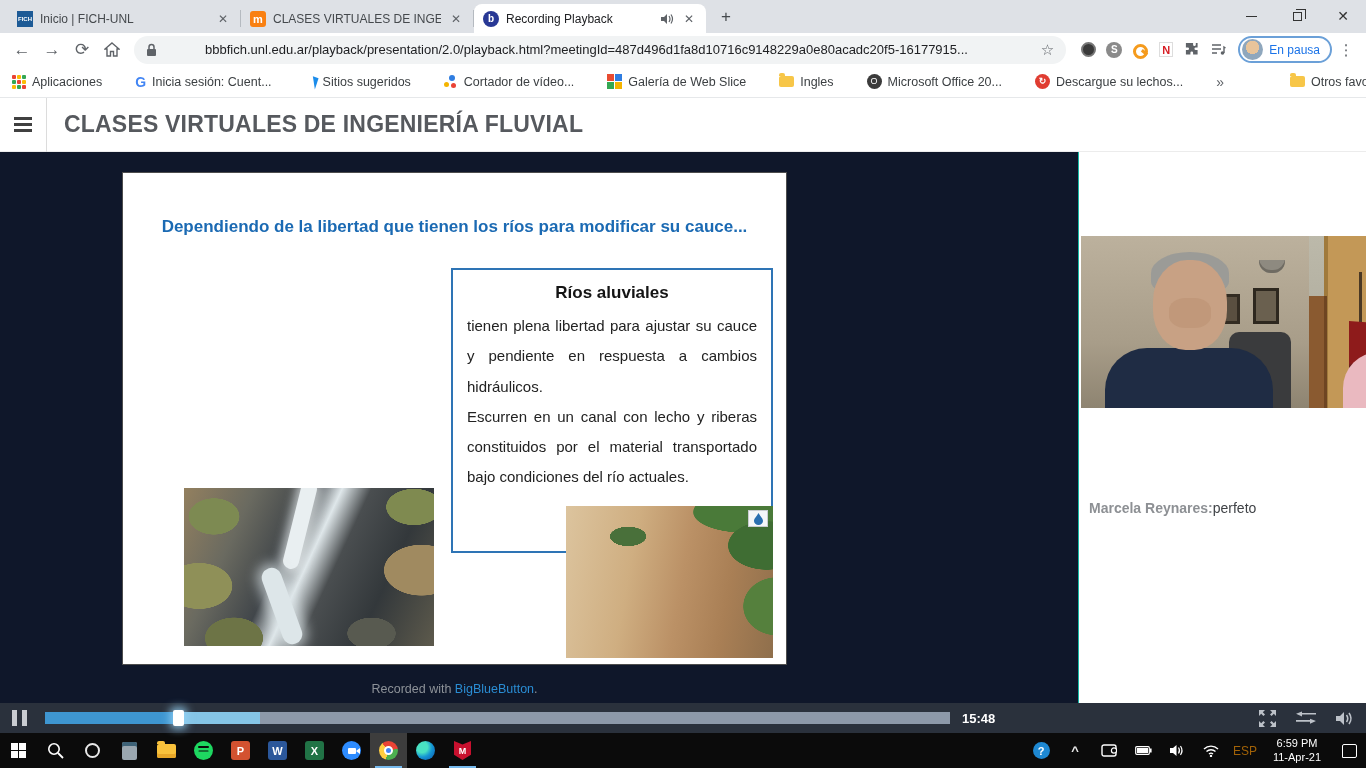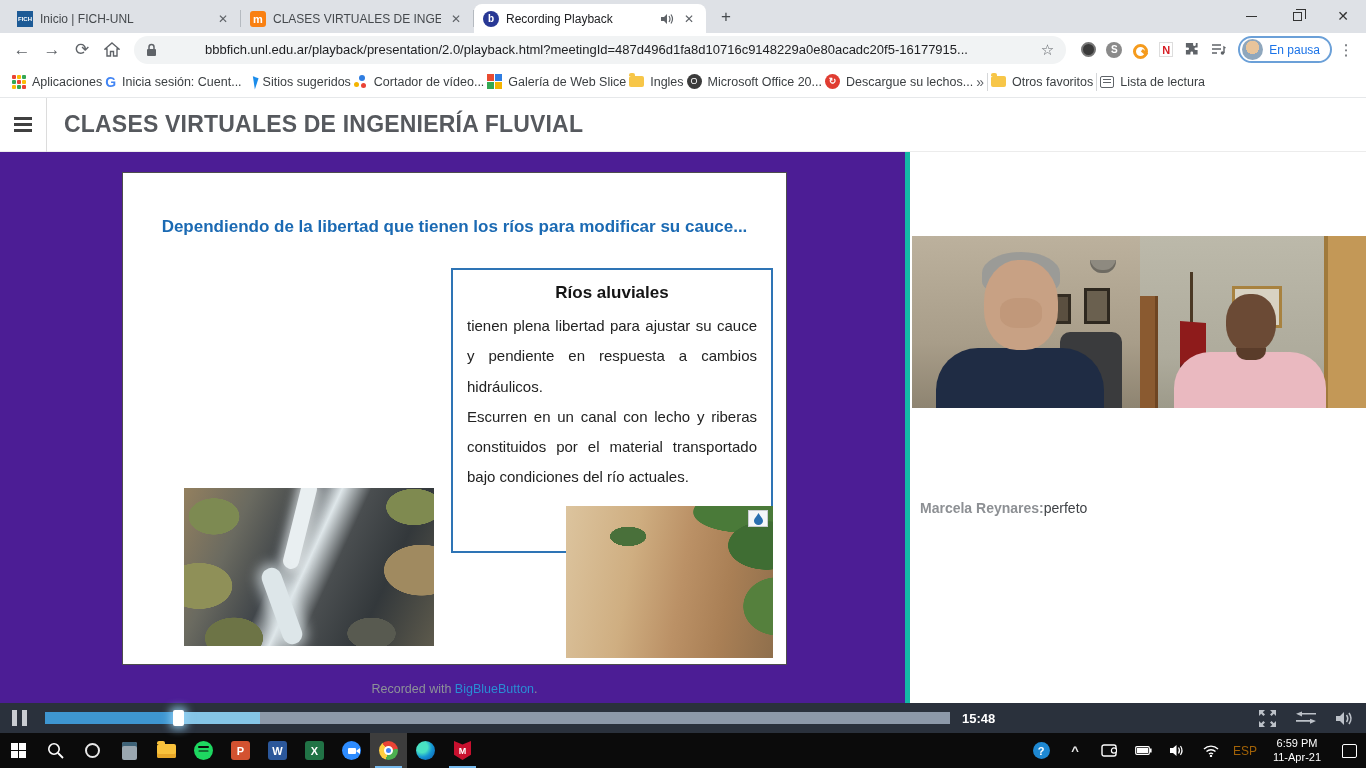--- a/index.html
+++ b/index.html
@@ -39,21 +39,21 @@
   .ext-key:before { content:""; position:absolute; left:1px; top:2px; width:9px; height:9px; border:3px solid #f59b1d; border-radius:50%; }
   .ext-key:after { content:""; position:absolute; left:9px; top:9px; width:7px; height:3px; background:#f59b1d; transform:rotate(40deg); }
   .ext-netflix { width:14px; height:15px; background:#fff; border:1px solid #ddd; color:#d81f26; font-weight:bold; font-size:11px; text-align:center; line-height:14px; }
   .ext-puzzle { color:#5f6368; }
   .ext-list { color:#5f6368; }
   .profile-pill { display:flex; align-items:center; gap:6px; border:2px solid #6ba0d8; border-radius:15px; padding:1px 10px 1px 2px; color:#1a73e8; font-size:12px; margin-left:4px; }
   .avatar { width:21px; height:21px; border-radius:50%; background:radial-gradient(circle at 50% 40%, #e8c49a 0 40%, #8fa7bd 41% 100%); }
   .menu-dots { width:24px; height:24px; display:flex; align-items:center; justify-content:center; color:#5f6368; font-size:15px; }
 
   
-  .bookbar { height:32px; background:#fff; display:flex; align-items:center; padding:0 12px; gap:3px; font-size:12.5px; color:#3c4043; border-bottom:1px solid #e6e8ea; }
+  .bookbar { height:32px; background:#fff; display:flex; align-items:center; padding:0 12px; gap:33px; font-size:12.5px; color:#3c4043; border-bottom:1px solid #e6e8ea; }
   .bm { display:flex; align-items:center; gap:6px; white-space:nowrap; }
   .bm-grid { display:grid; grid-template-columns:repeat(3,4px); grid-gap:1px; }
   .bm-grid i { width:4px; height:4px; border-radius:1px; }
   .bm-g { color:#4285f4; font-weight:bold; font-size:14px; }
   .bm-bing { width:0; height:0; border-left:6px solid transparent; border-right:6px solid #1b8ceb; border-bottom:12px solid transparent; transform:rotate(18deg); }
   .bm-dots { position:relative; width:14px; height:14px; }
   .bm-dots i { position:absolute; border-radius:50%; }
   .bm-webslice { display:grid; grid-template-columns:7px 7px; grid-gap:1px; }
   .bm-webslice i { width:7px; height:7px; }
   .folder { width:15px; height:11px; background:#f7c648; border-radius:2px; position:relative; }
@@ -67,21 +67,21 @@
 
   
   .pageheader { height:54px; background:#fff; display:flex; align-items:center; border-bottom:1px solid #ececec; }
   .hamburger { width:46px; height:54px; display:flex; flex-direction:column; align-items:center; justify-content:center; gap:3.5px; }
   .hamburger i { width:18px; height:2.5px; background:#404040; }
   .head-vdiv { width:1px; height:54px; background:#dcdcdc; }
   .pagetitle { font-size:23px; font-weight:bold; color:#56595e; margin-left:17px; letter-spacing:.2px; }
 
   
   .content { height:551px; display:flex; }
-  .left-pane { width:910px; border-right:5px solid #14b8a6; position:relative; background:#4c1d95; }
+  .left-pane { width:1079px; border-right:1px solid #14b8a6; position:relative; background:#0f172a; }
   .right-pane { flex:1; position:relative; background:#fff; }
 
   .slide { position:absolute; left:122px; top:20px; width:665px; height:493px; border:1px solid #4d4d4d; background:#fff; }
   .slide-heading { position:absolute; top:44px; left:0; right:0; text-align:center; font-size:17px; font-weight:bold; color:#1b6ab3; }
   .bluebox { position:absolute; border:2px solid #2e74b5; background:#fff; }
   .box-left { left:15px; top:95px; width:300px; height:235px; }
   .box-right { left:328px; top:95px; width:322px; height:285px; }
   .box-title { text-align:center; font-weight:bold; font-size:17px; color:#141414; margin-top:13px; }
   .box-body { padding:8px 14px 0; font-size:15px; line-height:2.02; text-align:justify; color:#222; }
   .box-body p { margin:0; }

